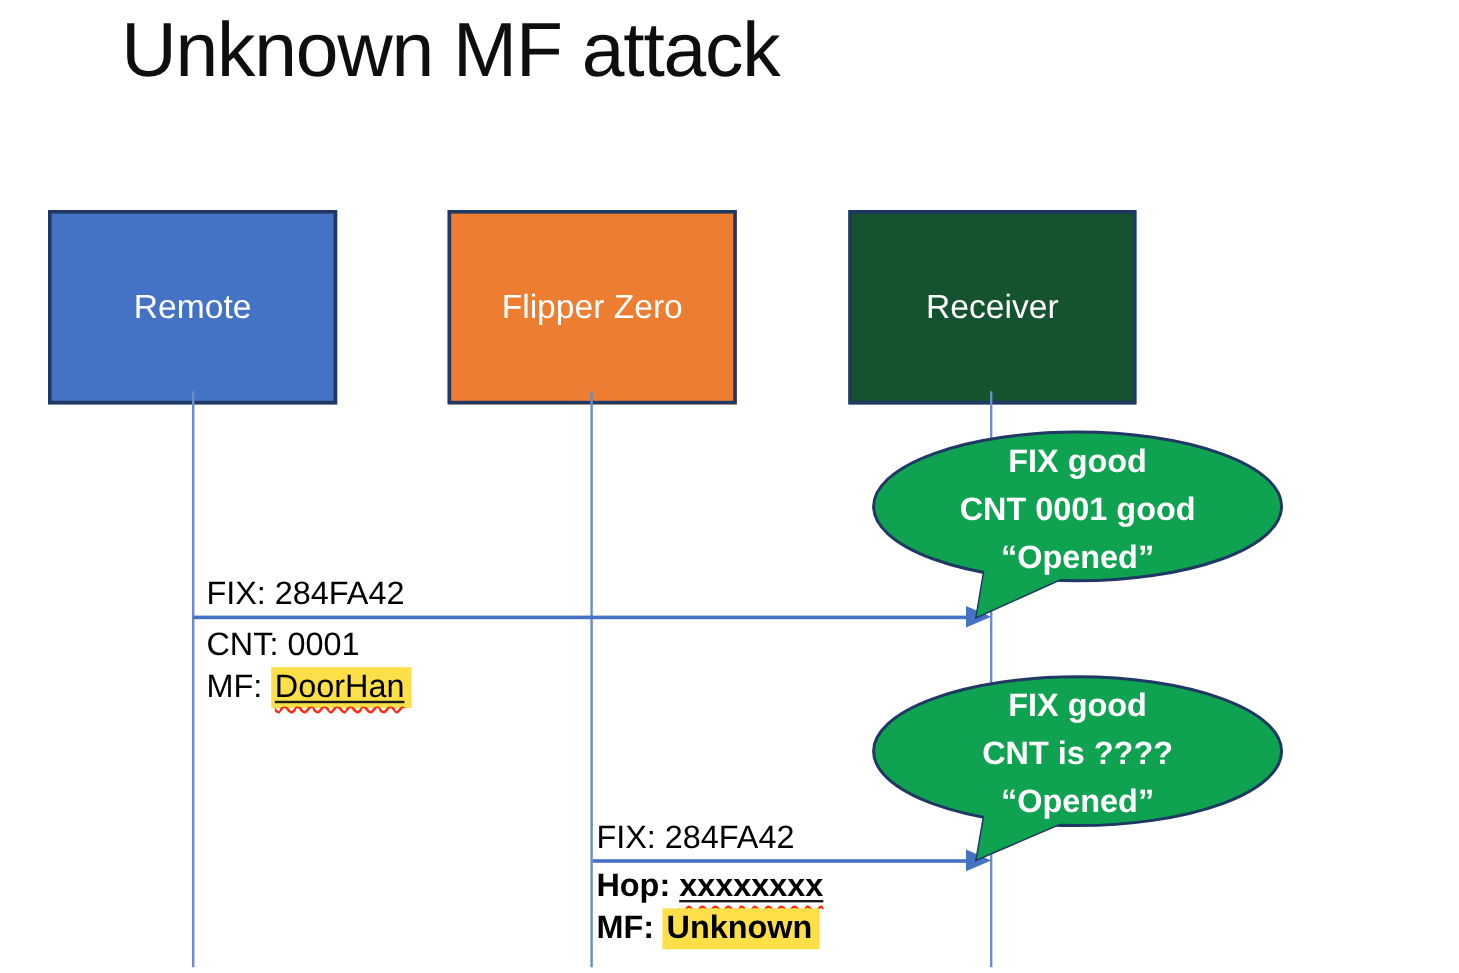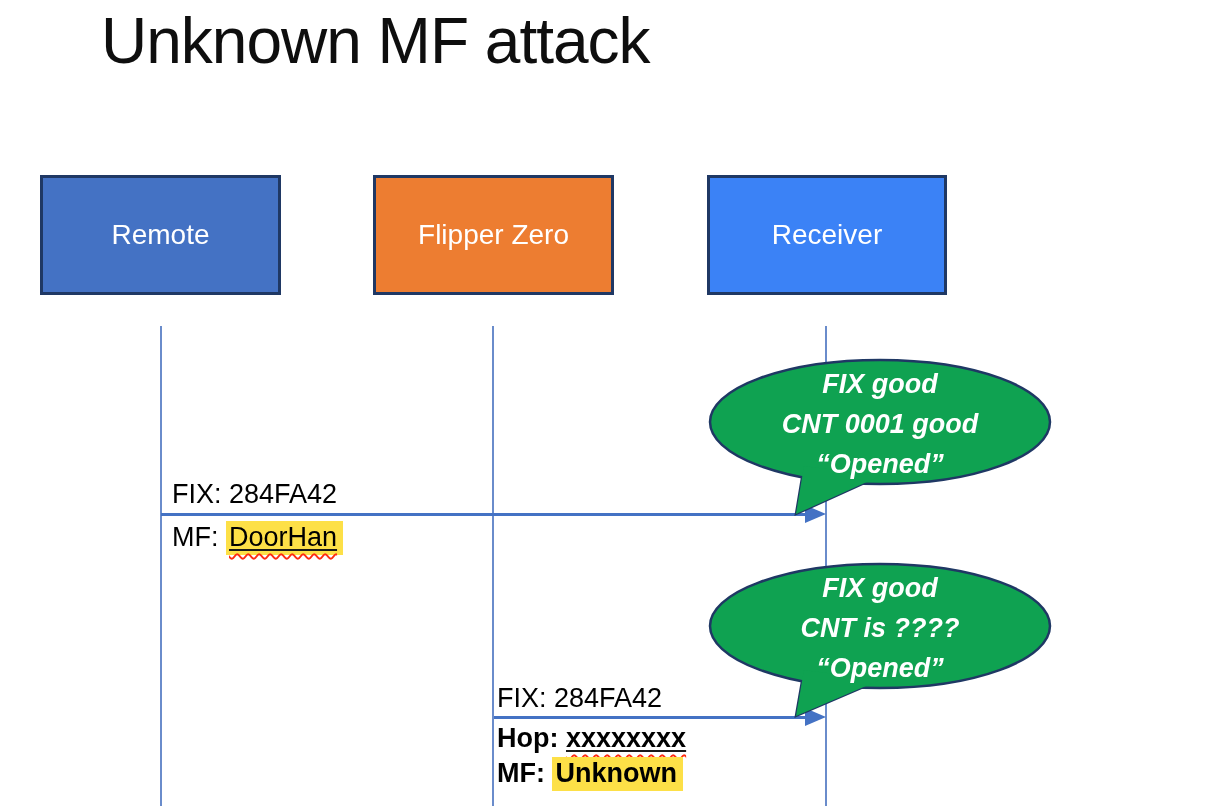--- a/index.html
+++ b/index.html
@@ -7,27 +7,27 @@
     position:relative; width:1216px; height:811px; background:#ffffff;
     overflow:hidden; font-family:"Liberation Sans", sans-serif; color:#000;
   }
   .title {
     position:absolute; left:57px; top:4px;
     font-size:64px; font-weight:300; letter-spacing:-1px; color:#0e0e0e;
     white-space:nowrap;
     margin-left:44px;
   }
   .actor {
-    position:absolute; top:175px; height:120px; box-sizing:border-box;
+    position:absolute; top:175px; height:162px; box-sizing:border-box;
     border:3px solid #1F3864; display:flex; align-items:center; justify-content:center;
     color:#ffffff; font-size:28px;
   }
   .actor-remote   { left:40px;  width:241px; background:#4472C4; }
   .actor-flipper  { left:373px; width:241px; background:#ED7D31;text-align:right; }
-  .actor-receiver { left:707px; width:240px; background:#3b82f6; }
+  .actor-receiver { left:707px; width:240px; background:#14532d; }
   .lifeline {
     position:absolute; top:326px; width:2px; height:480px; background:#6A8CCB;
   }
   .lifeline-remote   { left:160px; }
   .lifeline-flipper  { left:492px; }
   .lifeline-receiver { left:825px; }
   .msg-line { position:absolute; height:3px; background:#4472C4; }
   .msg-line-1 { left:161px; top:513px; width:645px; }
   .msg-line-2 { left:494px; top:716px; width:312px; }
   .arrow-head {
@@ -49,21 +49,21 @@
   .sq {
     text-decoration-line:underline; text-decoration-style:wavy;
     text-decoration-color:#FF2B10; text-decoration-thickness:2px;
     text-underline-offset:7px;
   }
   .us {
     text-decoration-line:underline; text-decoration-style:solid;
     text-decoration-color:#1a1a1a; text-decoration-thickness:2px;
     text-underline-offset:3px;
   }
-  .callout { position:absolute; left:688px; width:372px; height:168px;font-style:italic; }
+  .callout { position:absolute; left:706px; width:372px; height:168px; }
   .callout-1 { top:356px; }
   .callout-2 { top:560px; }
   .callout svg { position:absolute; left:0; top:0; }
   .callout-text {
     position:absolute; left:24px; top:8px; width:336px;
     text-align:center; color:#ffffff; font-weight:bold;
     font-size:27px; line-height:40px;
   }
 </style>
 </head>
@@ -84,20 +84,21 @@
   </div>
 
   <div class="lifeline lifeline-remote"></div>
   <div class="lifeline lifeline-flipper"></div>
   <div class="lifeline lifeline-receiver"></div>
 
   <div class="msg-line msg-line-1"></div>
   <div class="arrow-head arrow-head-1"></div>
   <div class="msg-label msg1-above">FIX: 284FA42</div>
   <div class="msg-label msg1-below">
+    <div>CNT: 0001</div>
     <div><span>MF: </span><span class="hl"><span class="sq"><span class="us">DoorHan</span></span></span></div>
   </div>
 
   <div class="msg-line msg-line-2"></div>
   <div class="arrow-head arrow-head-2"></div>
   <div class="msg-label msg2-above">FIX: 284FA42</div>
   <div class="msg-label msg2-below">
     <div><span>Hop: </span><span class="sq"><span class="us">xxxxxxxx</span></span></div>
     <div><span>MF: </span><span class="hl">Unknown</span></div>
   </div>

